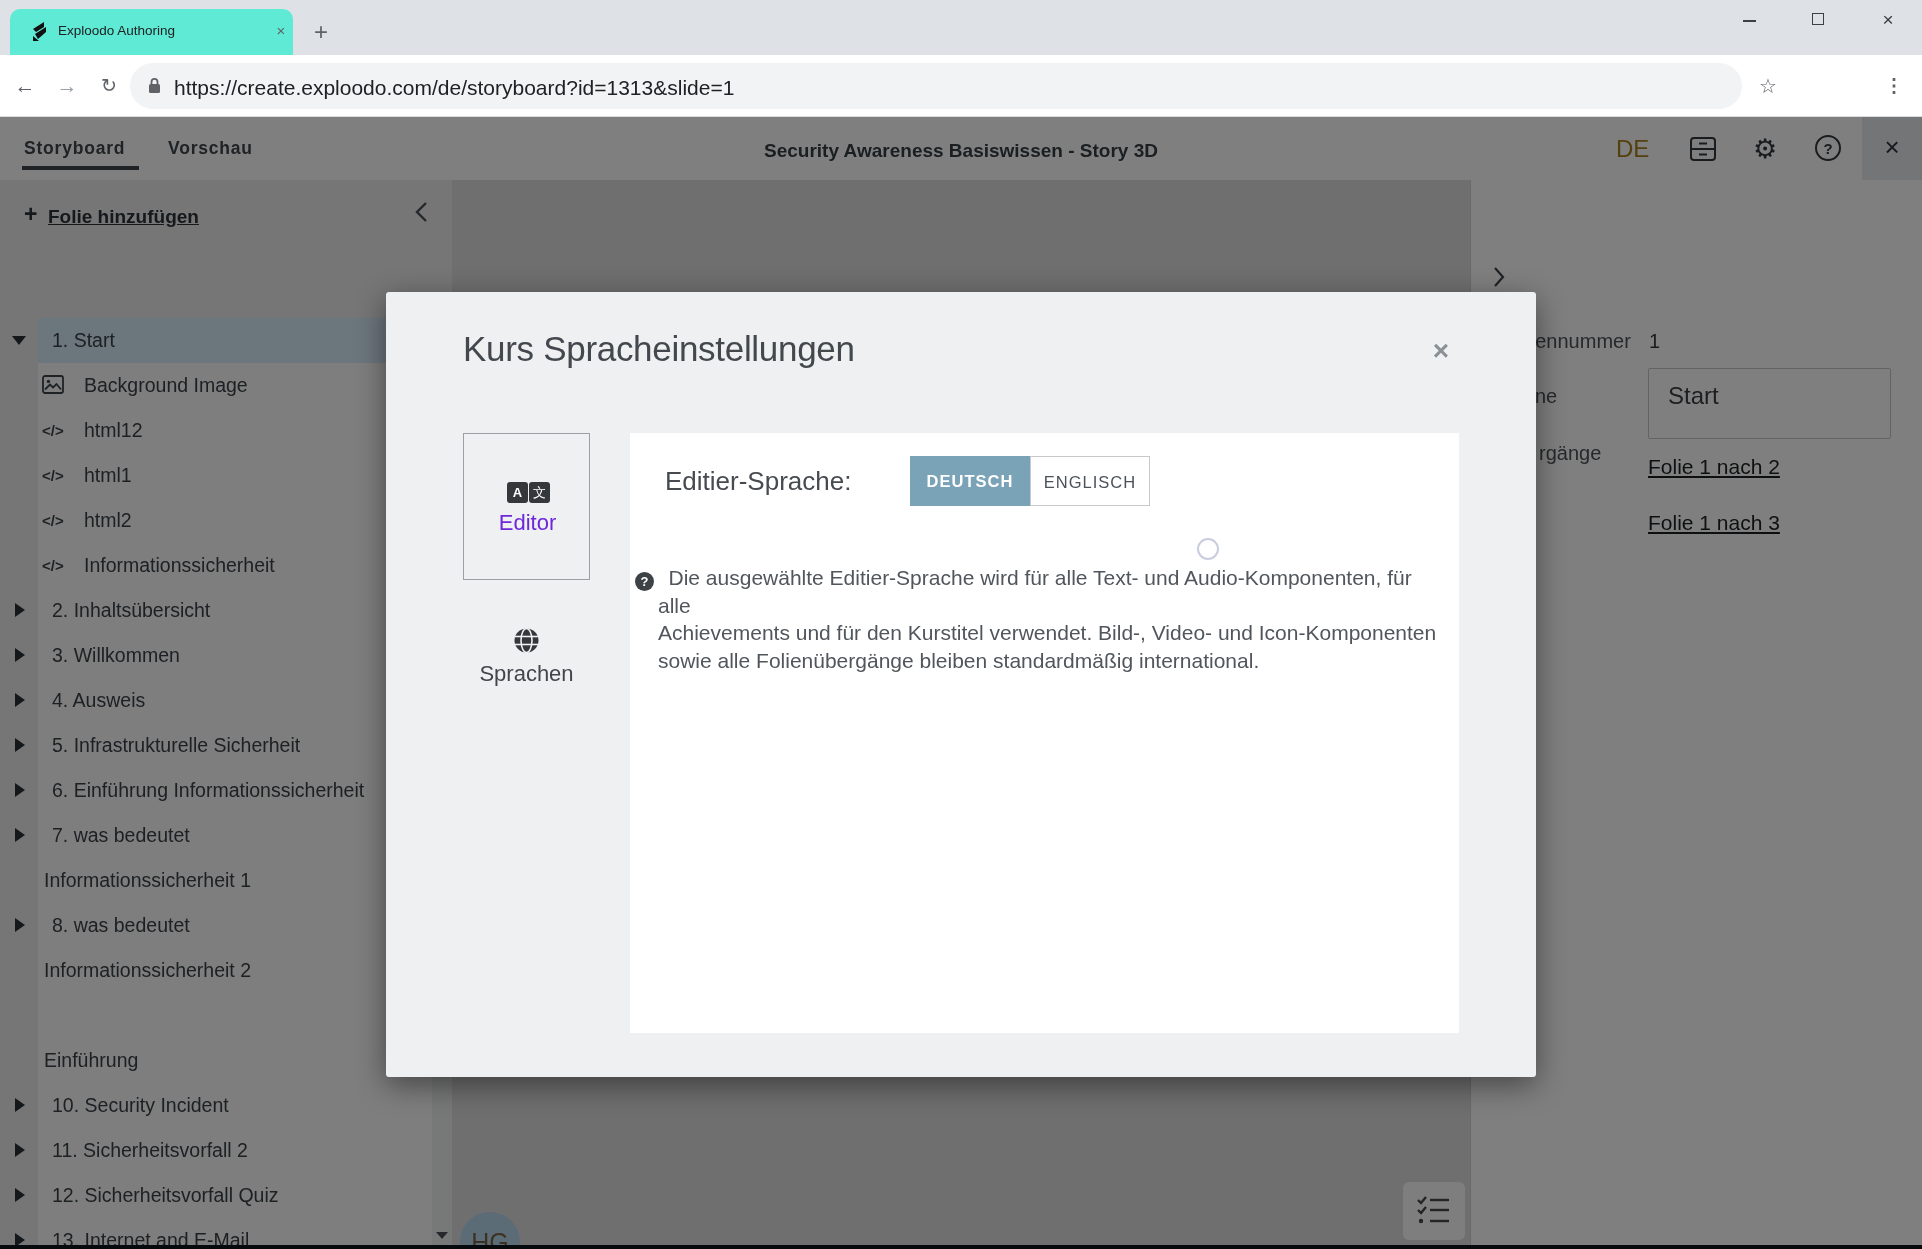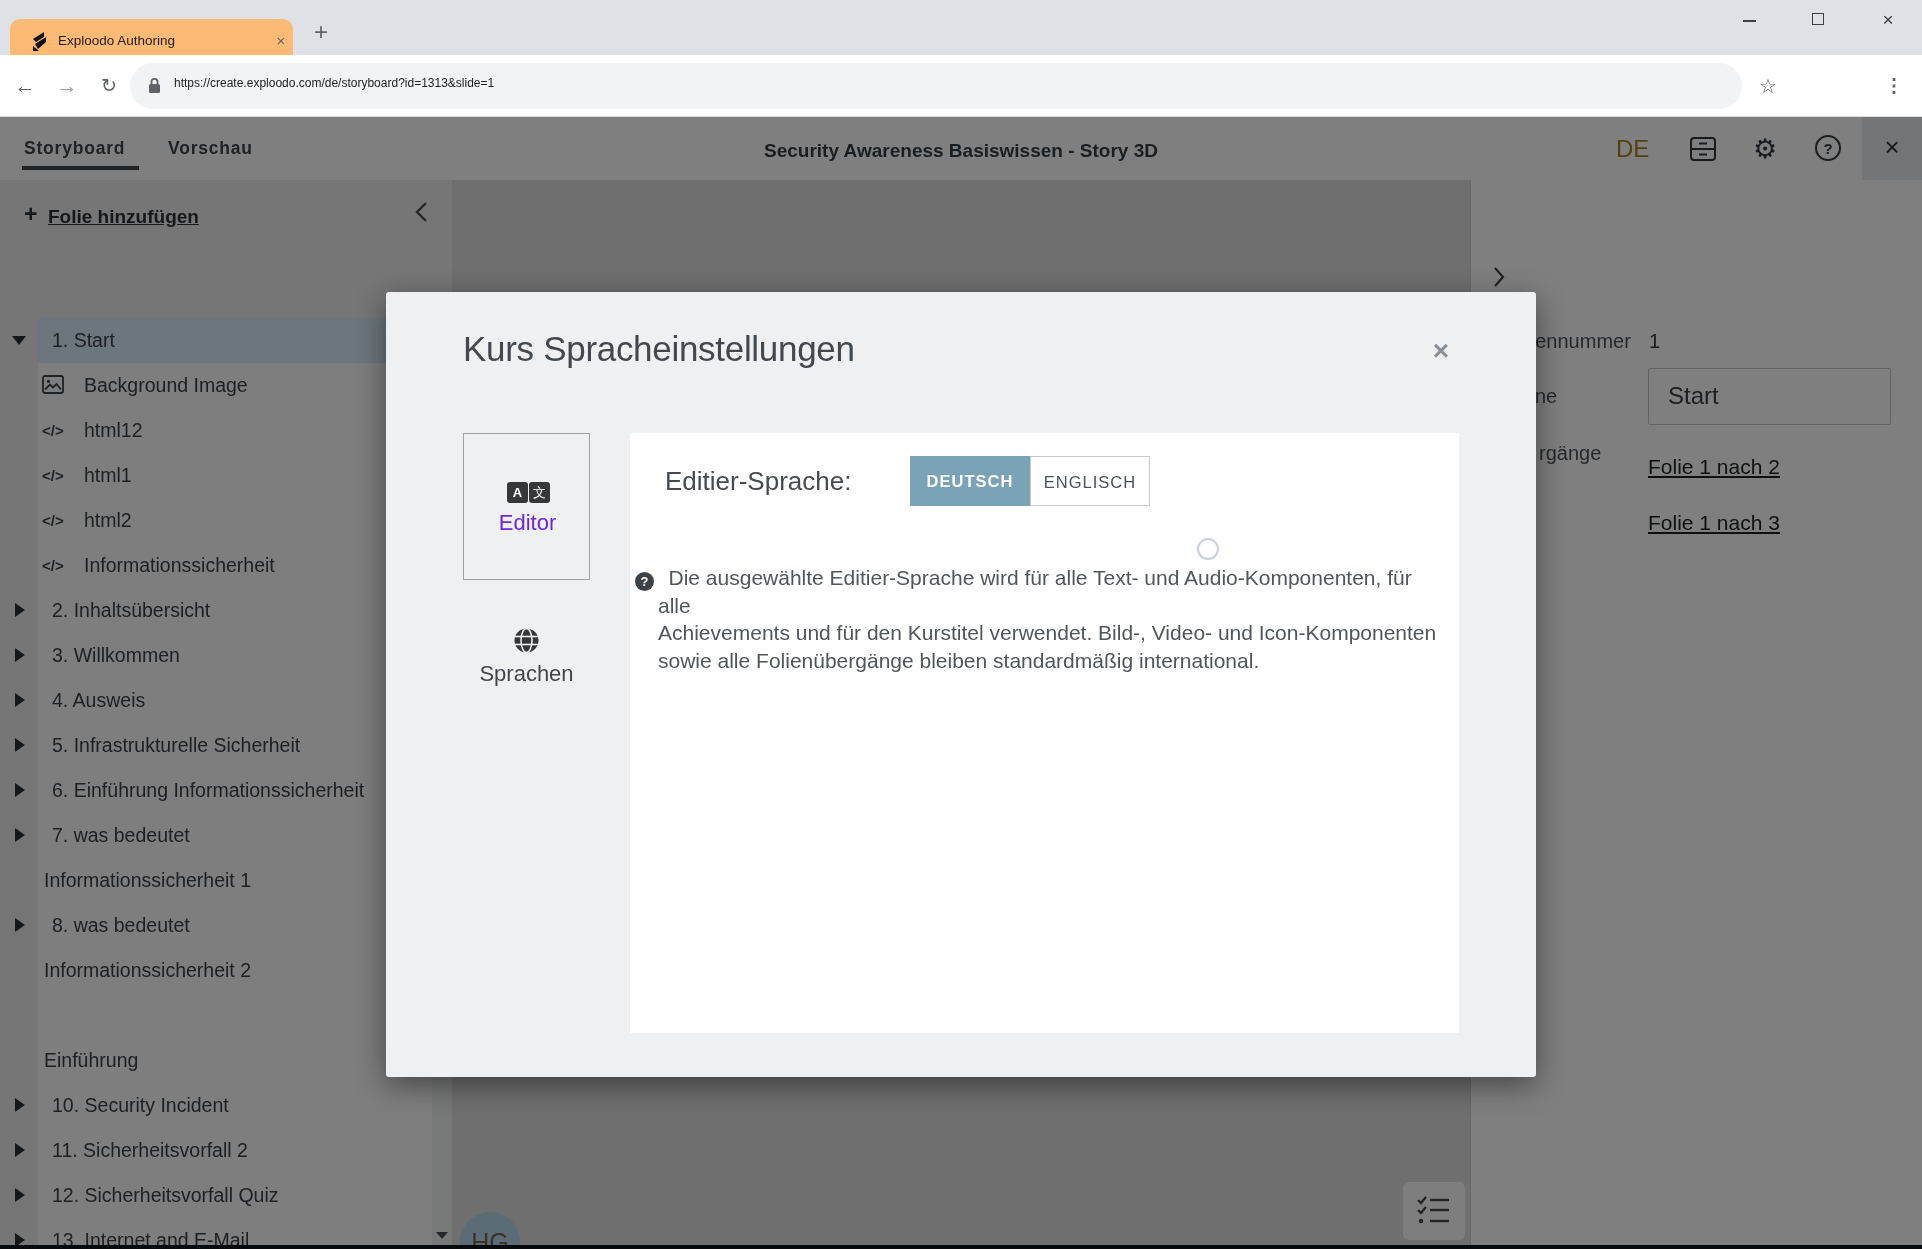--- a/index.html
+++ b/index.html
@@ -1,37 +1,37 @@
 <!DOCTYPE html>
 <html><head>
 <meta charset="utf-8">
 <style>
   * { margin:0; padding:0; box-sizing:border-box; }
   body { font-family:"Liberation Sans", sans-serif; background:#000; }
   #screen { position:relative; width:1922px; height:1249px; background:#fff; overflow:hidden; }
 
   
   #tabstrip { position:absolute; left:0; top:0; width:1922px; height:55px; background:#dee1e6; }
-  #tab { position:absolute; left:10px; top:19px; width:283px; height:46px; background:#fdba74; border-radius:10px 10px 0 0; }
+  #tab { position:absolute; left:10px; top:9px; width:283px; height:46px; background:#5eead4; border-radius:10px 10px 0 0; }
   #tab-favicon { position:absolute; left:20px; top:13px; width:19px; height:19px; }
   #tab-title { position:absolute; left:48px; top:14px; font-size:13.5px; color:#202124; white-space:nowrap; }
   #tab-close { position:absolute; left:260px; top:11px; width:22px; height:22px; font-size:15px; color:#5f6368; text-align:center; line-height:22px; cursor:default; }
   #newtab-btn { position:absolute; left:306px; top:18px; width:30px; height:30px; font-size:24px; font-weight:300; color:#5f6368; text-align:center; line-height:28px; }
   .wctl { position:absolute; top:0; width:46px; height:40px; }
   #win-min { left:1726px; } #win-max { left:1795px; } #win-close { left:1865px; }
   #win-min .bar { position:absolute; left:17px; top:20px; width:13px; height:2px; background:#3c4043; }
   #win-max .sq { position:absolute; left:17px; top:13px; width:12px; height:12px; border:1.6px solid #3c4043; }
   #win-close .x { position:absolute; left:0; top:0; width:46px; height:40px; text-align:center; line-height:40px; font-size:19px; color:#3c4043; }
 
   #urlrow { position:absolute; left:0; top:55px; width:1922px; height:62px; background:#fff; border-bottom:1px solid #dadce0; }
   .navic { position:absolute; top:14px; width:34px; height:34px; text-align:center; line-height:34px; font-size:21px; color:#5f6368; }
   #nav-back { left:8px; } #nav-fwd { left:50px; color:#9aa0a6; } #nav-reload { left:92px; font-size:19px; }
   #urlpill { position:absolute; left:130px; top:8px; width:1612px; height:46px; background:#f1f3f4; border-radius:23px; }
   #lock-icon { position:absolute; left:18px; top:14px; }
-  #url-text { position:absolute; left:44px; top:13px; font-size:12px; color:#202124; white-space:nowrap; }
+  #url-text { position:absolute; left:44px; top:13px; font-size:21px; color:#202124; white-space:nowrap; }
   #star-icon { position:absolute; left:1752px; top:14px; width:32px; height:34px; font-size:20px; color:#5f6368; text-align:center; line-height:34px; }
   #menu-dots { position:absolute; left:1878px; top:14px; width:32px; height:34px; font-size:19px; color:#5f6368; text-align:center; line-height:34px; font-weight:700; }
 
   
   #app { position:absolute; left:0; top:117px; width:1922px; height:1132px; background:#fff; }
   #appheader { position:absolute; left:0; top:0; width:1922px; height:63px; background:#fff; }
   .hnav { position:absolute; top:21px; font-size:17.5px; font-weight:600; letter-spacing:.8px; color:#3f464c; }
   #nav-storyboard { left:24px; } #nav-vorschau { left:168px; }
   #storyboard-underline { position:absolute; left:22px; top:49px; width:117px; height:4px; background:#3f464c; }
   #appheader-title { position:absolute; left:0; top:23px; width:1922px; text-align:center; font-size:19px; font-weight:600; color:#383f45; }
@@ -71,21 +71,21 @@
   #checklist-btn { position:absolute; left:951px; top:1002px; width:62px; height:58px; background:#fcfcfd; border-radius:6px; }
   #checklist-btn svg { position:absolute; left:14px; top:14px; }
 
   
   #rightpanel { position:absolute; left:1470px; top:63px; width:452px; height:1065px; background:#fff; border-left:1px solid #cfd2d4; }
   #panel-chevron { position:absolute; left:21px; top:86px; width:14px; height:22px; }
   .plabel { position:absolute; font-size:20px; color:#4d5257; white-space:nowrap; }
   #fnum-label { left:32px; top:150px; }
   #fnum-value { position:absolute; left:178px; top:150px; font-size:20px; color:#33383c; }
   #fname-frag { left:64px; top:205px; }
-  #fname-input { position:absolute; left:177px; top:188px; width:243px; height:57px; border:1.5px solid #c3c6c9; border-radius:2px; background:#fff; }
+  #fname-input { position:absolute; left:177px; top:188px; width:243px; height:71px; border:1.5px solid #c3c6c9; border-radius:2px; background:#fff; }
   #fname-input .val { position:absolute; left:19px; top:0; line-height:54px; font-size:24px; color:#3a3f44; }
   #ftrans-frag { left:68px; top:262px; }
   .plink { position:absolute; left:177px; font-size:21px; color:#1b1e21; text-decoration:underline; white-space:nowrap;margin-top:12px; }
   #plink1 { top:263px; } #plink2 { top:319px; }
 
   #bottomstrip { position:absolute; left:0; top:1128px; width:1922px; height:4px; background:#10161d; }
 
   
   #overlay { position:absolute; left:0; top:117px; width:1922px; height:1132px; background:rgba(0,0,0,0.5); }
   #modal { position:absolute; left:386px; top:292px; width:1150px; height:785px; background:#eef0f2; border-radius:3px; box-shadow:0 8px 30px rgba(0,0,0,0.45); }

